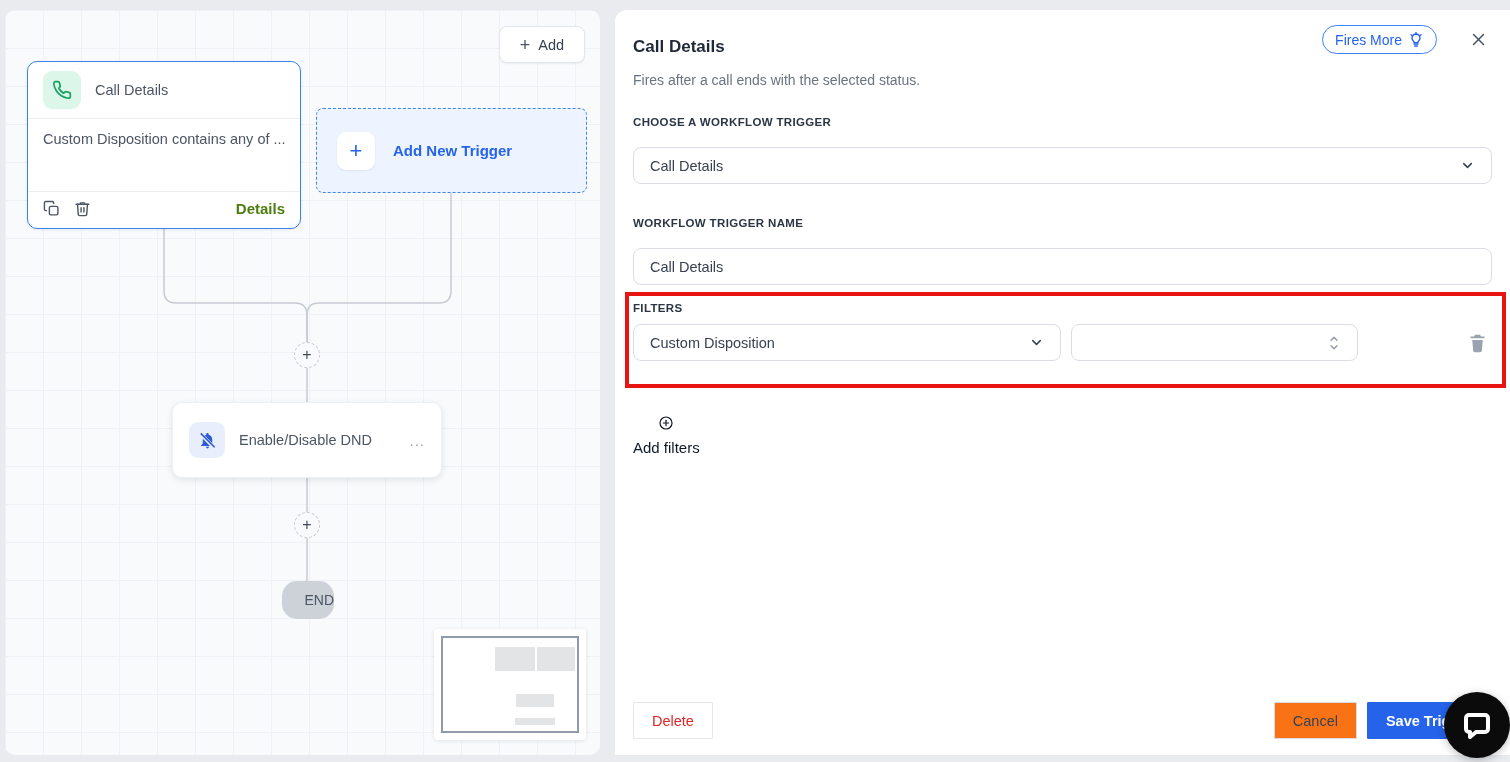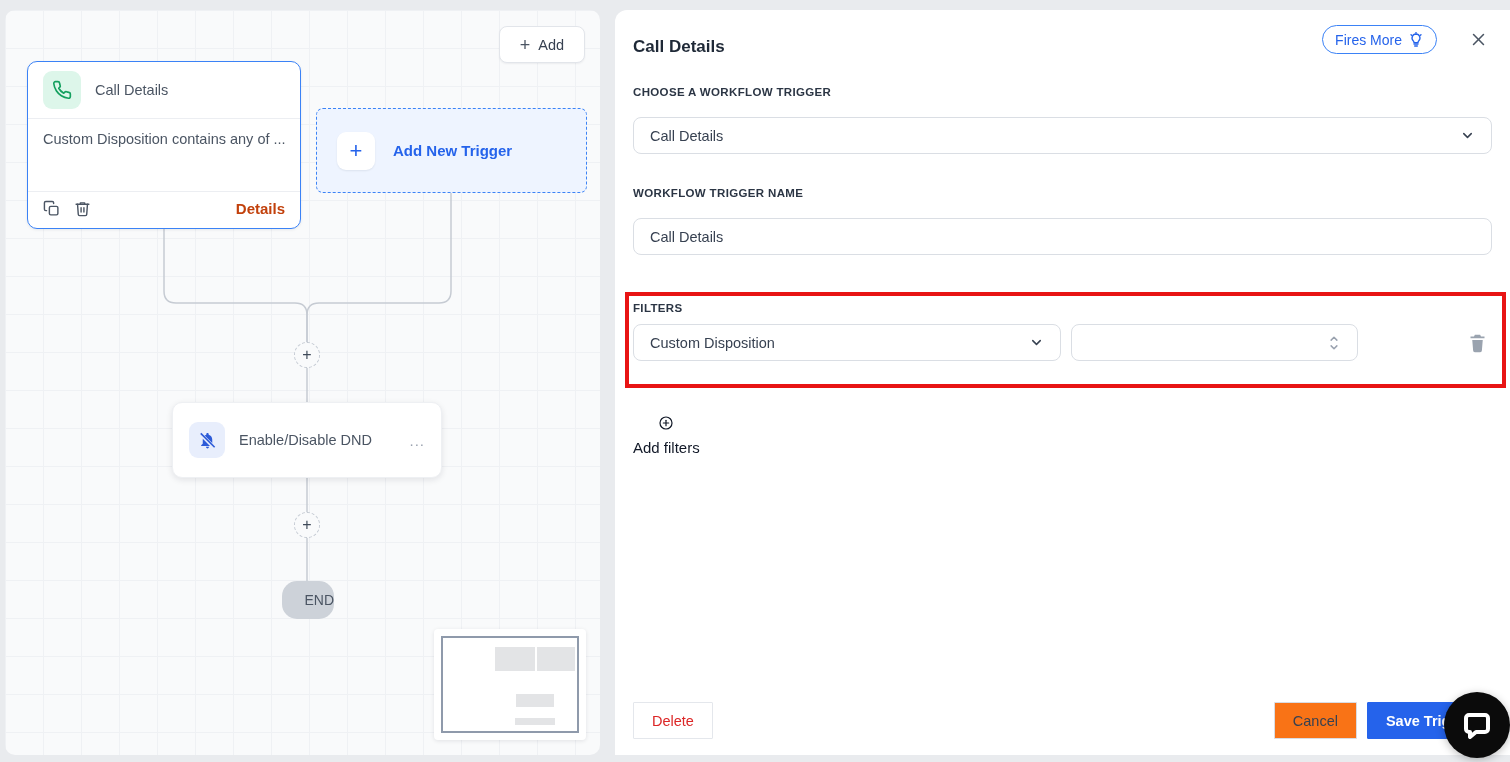--- a/index.html
+++ b/index.html
@@ -47,21 +47,21 @@
   .icon-sq {
     width:38px; height:38px; border-radius:9px;
     display:flex; align-items:center; justify-content:center; flex:0 0 auto;
   }
   .icon-phone-bg { background:#ddf6ea; }
   .tc-title { font-size:14.5px; color:#4b5563; }
   .tc-body { flex:1; padding:12px 15px; font-size:14.5px; color:#4b5563;
     border-bottom:1px solid #eceef2; white-space:nowrap; overflow:hidden; }
   .tc-foot { height:36px; display:flex; align-items:center; gap:14px; padding:0 15px 4px 15px; }
   .tc-foot .spacer { flex:1; }
-  .details-link { font-size:15px; font-weight:700; color:#c2410c; cursor:pointer; }
+  .details-link { font-size:15px; font-weight:700; color:#4d7c0f; cursor:pointer; }
   .ghost-icon-btn { background:none; border:none; cursor:pointer; display:flex; align-items:center; }
 
   .add-new-trigger {
     position:absolute; left:311px; top:98px; width:271px; height:85px;
     background:#eef4ff; border:1.5px dashed #3c83f6; border-radius:7px;
     display:flex; align-items:center; gap:18px; padding:0 20px; cursor:pointer;
   }
   .ant-plus-sq {
     width:38px; height:38px; background:#fff; border-radius:9px;
     box-shadow:0 1px 2px rgba(16,24,40,.08);
@@ -116,21 +116,21 @@
     color:#2563eb; font-size:14px; display:flex; align-items:center; gap:6px; cursor:pointer;
   }
   .close-btn { position:absolute; right:5px; top:21px; background:none; border:none;
     color:#4b5563; cursor:pointer; display:flex; }
   .panel-sub { font-size:14px; color:#6b7280; margin-top:4px; }
 
   .sec-label {
     font-size:11.5px; font-weight:700; letter-spacing:.35px; color:#2b3544;
     text-transform:uppercase;
   }
-  .lbl-trigger { margin-top:18px; }
+  .lbl-trigger { margin-top:28px; }
   .lbl-name { margin-top:33px; }
 
   .select-box, .text-input {
     width:100%; height:37px; background:#fff;
     border:1px solid #dadee4; border-radius:8px;
     display:flex; align-items:center; padding:0 16px;
     font-size:14.5px; color:#374151; cursor:pointer;
   }
   .select-box { justify-content:space-between; }
   .mt-select { margin-top:19px; }
@@ -277,20 +277,21 @@
       </span>
     </button>
     <button class="close-btn">
       <svg width="17" height="17" viewBox="0 0 24 24" fill="none" stroke="#4b5563" stroke-width="2.2" stroke-linecap="round">
         <line x1="5" y1="5" x2="19" y2="19"></line>
           <line x1="19" y1="5" x2="5" y2="19"></line>
       </svg>
     </button>
   </div>
 
+  <div class="panel-sub">Fires after a call ends with the selected status.</div>
 
   <div class="sec-label lbl-trigger">CHOOSE A WORKFLOW TRIGGER</div>
   <div class="select-box mt-select">
     <span>Call Details</span>
     <svg width="15" height="15" viewBox="0 0 24 24" fill="none" stroke="#374151" stroke-width="2.4" stroke-linecap="round" stroke-linejoin="round">
         <polyline points="6 9 12 15 18 9"></polyline>
       </svg>
   </div>
 
   <div class="sec-label lbl-name">WORKFLOW TRIGGER NAME</div>

